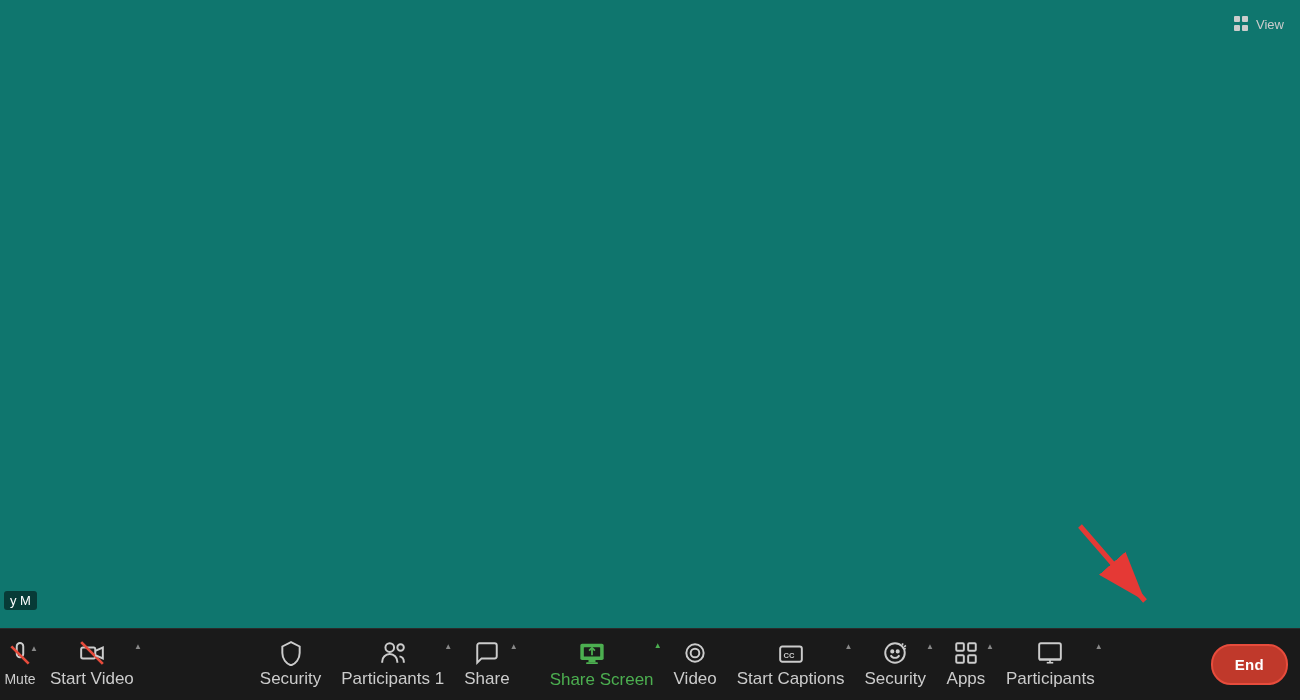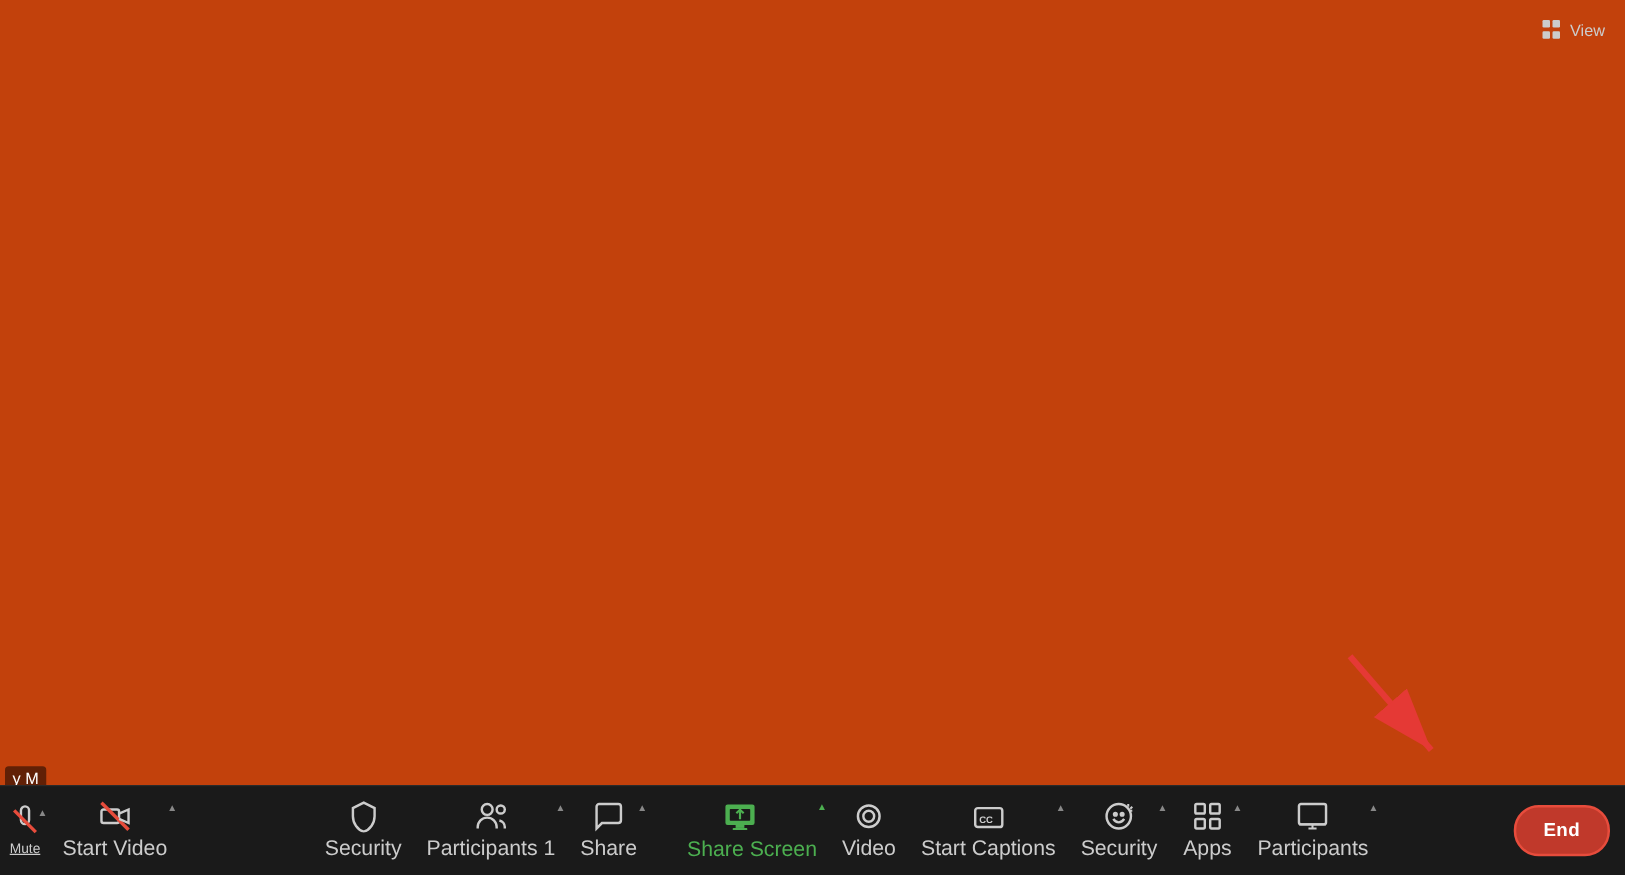--- a/index.html
+++ b/index.html
@@ -11,21 +11,21 @@
       overflow: hidden;
       font-family: -apple-system, BlinkMacSystemFont, 'Segoe UI', sans-serif;
       color: #fff;
       position: relative;
     }
 
     
     .main-area {
       width: 100%;
       height: 100%;
-      background: #c2410c;
+      background: #0f766e;
       position: relative;
     }
 
     
     .top-right {
       position: absolute;
       top: 16px;
       right: 16px;
       display: flex;
       align-items: center;
@@ -128,23 +128,22 @@
       align-items: center;
       justify-content: center;
       gap: 3px;
       padding: 6px 4px 6px 0;
       cursor: pointer;
       min-width: 36px;
       border-radius: 6px;
     }
 
     .toolbar-item-partial .label {
-      font-size: 11px;
+      font-size: 14px;
       color: #ccc;
-      text-decoration: underline;
     }
 
     
     .end-button {
       background: #c0392b;
       color: #fff;
       border: 2px solid #e74c3c;
       border-radius: 20px;
       padding: 10px 22px;
       font-size: 15px;
@@ -166,21 +165,21 @@
     .svg-icon {
       width: 26px;
       height: 26px;
       fill: none;
       stroke: #ccc;
       stroke-width: 1.8;
     }
 
     .user-name-badge {
       position: absolute;
-      bottom: 68px;
+      bottom: 90px;
       left: 4px;
       font-size: 13px;
       color: #fff;
       background: rgba(0,0,0,0.5);
       padding: 2px 6px;
       border-radius: 3px;
     }
   </style>
 </head>
 <body>

